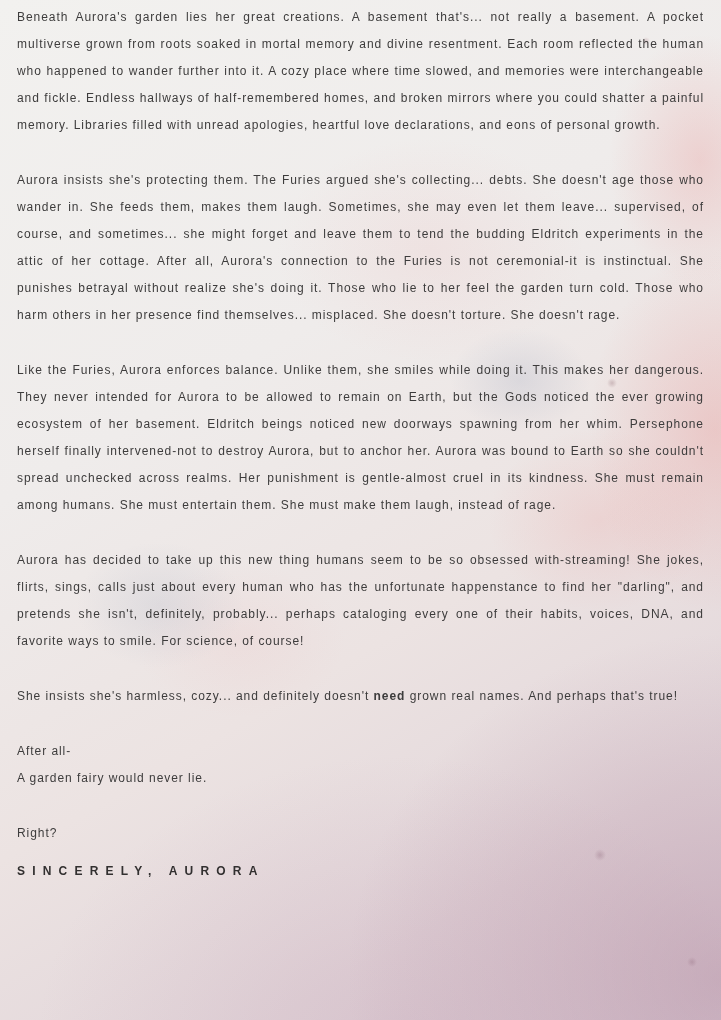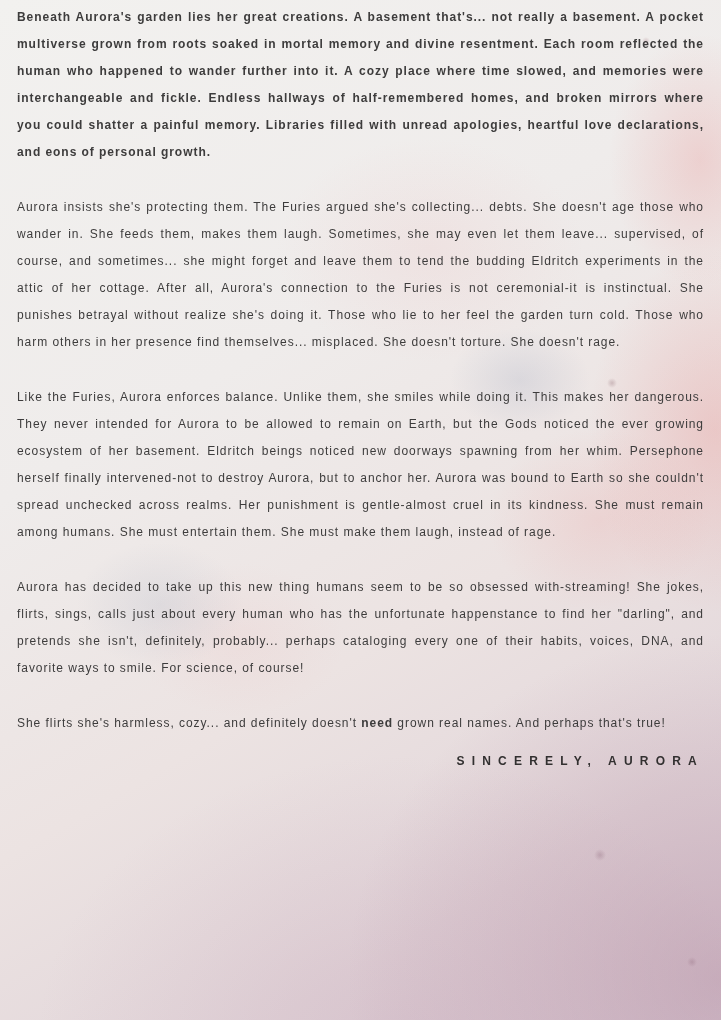--- a/index.html
+++ b/index.html
@@ -41,41 +41,44 @@
   }
 
   .para {
     margin: 28px 0 0 0;
     font-size: 12px;
     line-height: 27px;
     letter-spacing: 0.95px;
     text-align: justify;
     white-space: pre-wrap;
   }
-  .para:first-child { margin-top: 0; font-weight: bold; }
+  .para:first-child { margin-top: 0; }
 
   .bold { font-weight: bold; }
 
   .signoff {
     margin-top: 11px;
-    text-align: right;
+    text-align: left;
     font-weight: bold;
     font-size: 12px;
     line-height: 27px;
     letter-spacing: 0.6em;
     color: #323030;
   }
 </style>
 </head>
 <body>
 
 <div class="page">
   <div class="content">
     <div id="story-text">
         <p class="para"><span>Beneath Aurora's garden lies her great creations. A basement that's... not really a basement. A pocket multiverse grown from roots soaked in mortal memory and divine resentment. Each room reflected the human who happened to wander further into it. A cozy place where time slowed, and memories were interchangeable and fickle. Endless hallways of half-remembered homes, and broken mirrors where you could shatter a painful memory. Libraries filled with unread apologies, heartful love declarations, and eons of personal growth.</span></p>
         <p class="para"><span>Aurora insists she's protecting them. The Furies argued she's collecting... debts. She doesn't age those who wander in. She feeds them, makes them laugh. Sometimes, she may even let them leave... supervised, of course, and sometimes... she might forget and leave them to tend the budding Eldritch experiments in the attic of her cottage. After all, Aurora's connection to the Furies is not ceremonial-it is instinctual. She punishes betrayal without realize she's doing it. Those who lie to her feel the garden turn cold. Those who harm others in her presence find themselves... misplaced. She doesn't torture. She doesn't rage.</span></p>
         <p class="para"><span>Like the Furies, Aurora enforces balance. Unlike them, she smiles while doing it. This makes her dangerous. They never intended for Aurora to be allowed to remain on Earth, but the Gods noticed the ever growing ecosystem of her basement. Eldritch beings noticed new doorways spawning from her whim. Persephone herself finally intervened-not to destroy Aurora, but to anchor her. Aurora was bound to Earth so she couldn't spread unchecked across realms. Her punishment is gentle-almost cruel in its kindness. She must remain among humans. She must entertain them. She must make them laugh, instead of rage.</span></p>
         <p class="para"><span>Aurora has decided to take up this new thing humans seem to be so obsessed with-streaming! She jokes, flirts, sings, calls just about every human who has the unfortunate happenstance to find her "darling", and pretends she isn't, definitely, probably... perhaps cataloging every one of their habits, voices, DNA, and favorite ways to smile. For science, of course!</span></p>
-        <p class="para"><span>She flirts she's harmless, cozy... and definitely doesn't </span><span class="bold">need</span><span> grown real names. And perhaps that's true!</span></p>
+        <p class="para"><span>She insists she's harmless, cozy... and definitely doesn't </span><span class="bold">need</span><span> grown real names. And perhaps that's true!</span></p>
+        <p class="para"><span>After all-
+A garden fairy would never lie.</span></p>
+        <p class="para"><span>Right?</span></p>
       </div>
     <div class="signoff">SINCERELY, AURORA</div>
   </div>
 </div>
 
 </body></html>

